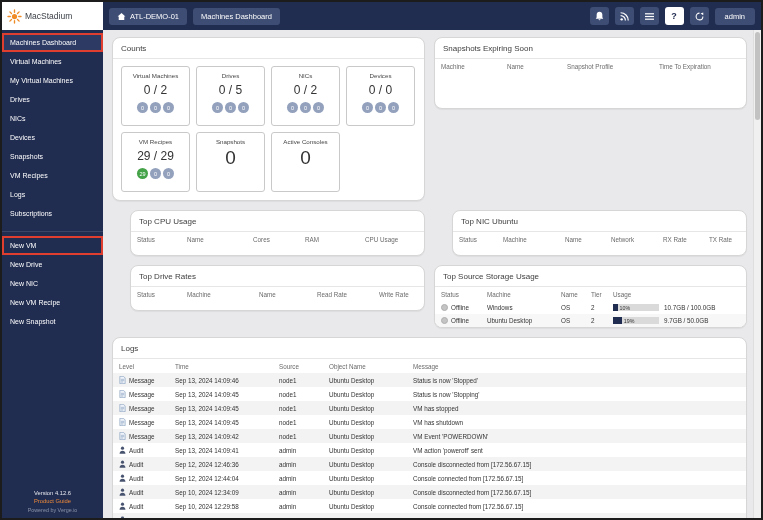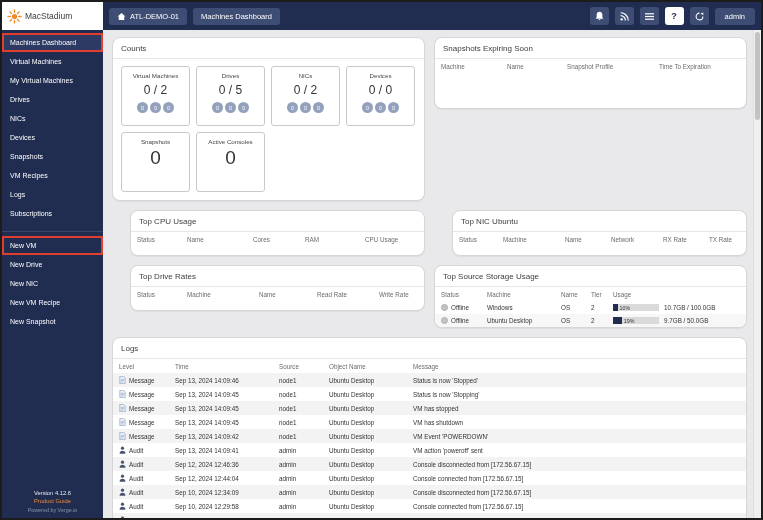--- a/index.html
+++ b/index.html
@@ -218,20 +218,29 @@
               </div>
               <div class="count-card" data-name="count-card-devices">
                 <div class="count-label" data-name="count-card-label">Devices</div>
                 <div class="count-value" data-name="count-card-value">0 / 0</div>
                 <div class="count-badges" data-name="count-card-badges">
                   <span class="badge" data-name="count-badge">0</span>
                   <span class="badge" data-name="count-badge">0</span>
                   <span class="badge" data-name="count-badge">0</span>
                 </div>
               </div>
+              <div class="count-card" data-name="count-card-vm-recipes">
+                <div class="count-label" data-name="count-card-label">VM Recipes</div>
+                <div class="count-value" data-name="count-card-value">29 / 29</div>
+                <div class="count-badges" data-name="count-card-badges">
+                  <span class="badge green" data-name="count-badge">29</span>
+                  <span class="badge" data-name="count-badge">0</span>
+                  <span class="badge" data-name="count-badge">0</span>
+                </div>
+              </div>
               <div class="count-card big" data-name="count-card-snapshots">
                 <div class="count-label" data-name="count-card-label">Snapshots</div>
                 <div class="count-value" data-name="count-card-value">0</div>
               </div>
               <div class="count-card big" data-name="count-card-active-consoles">
                 <div class="count-label" data-name="count-card-label">Active Consoles</div>
                 <div class="count-value" data-name="count-card-value">0</div>
               </div>
             </div>
         </section>

